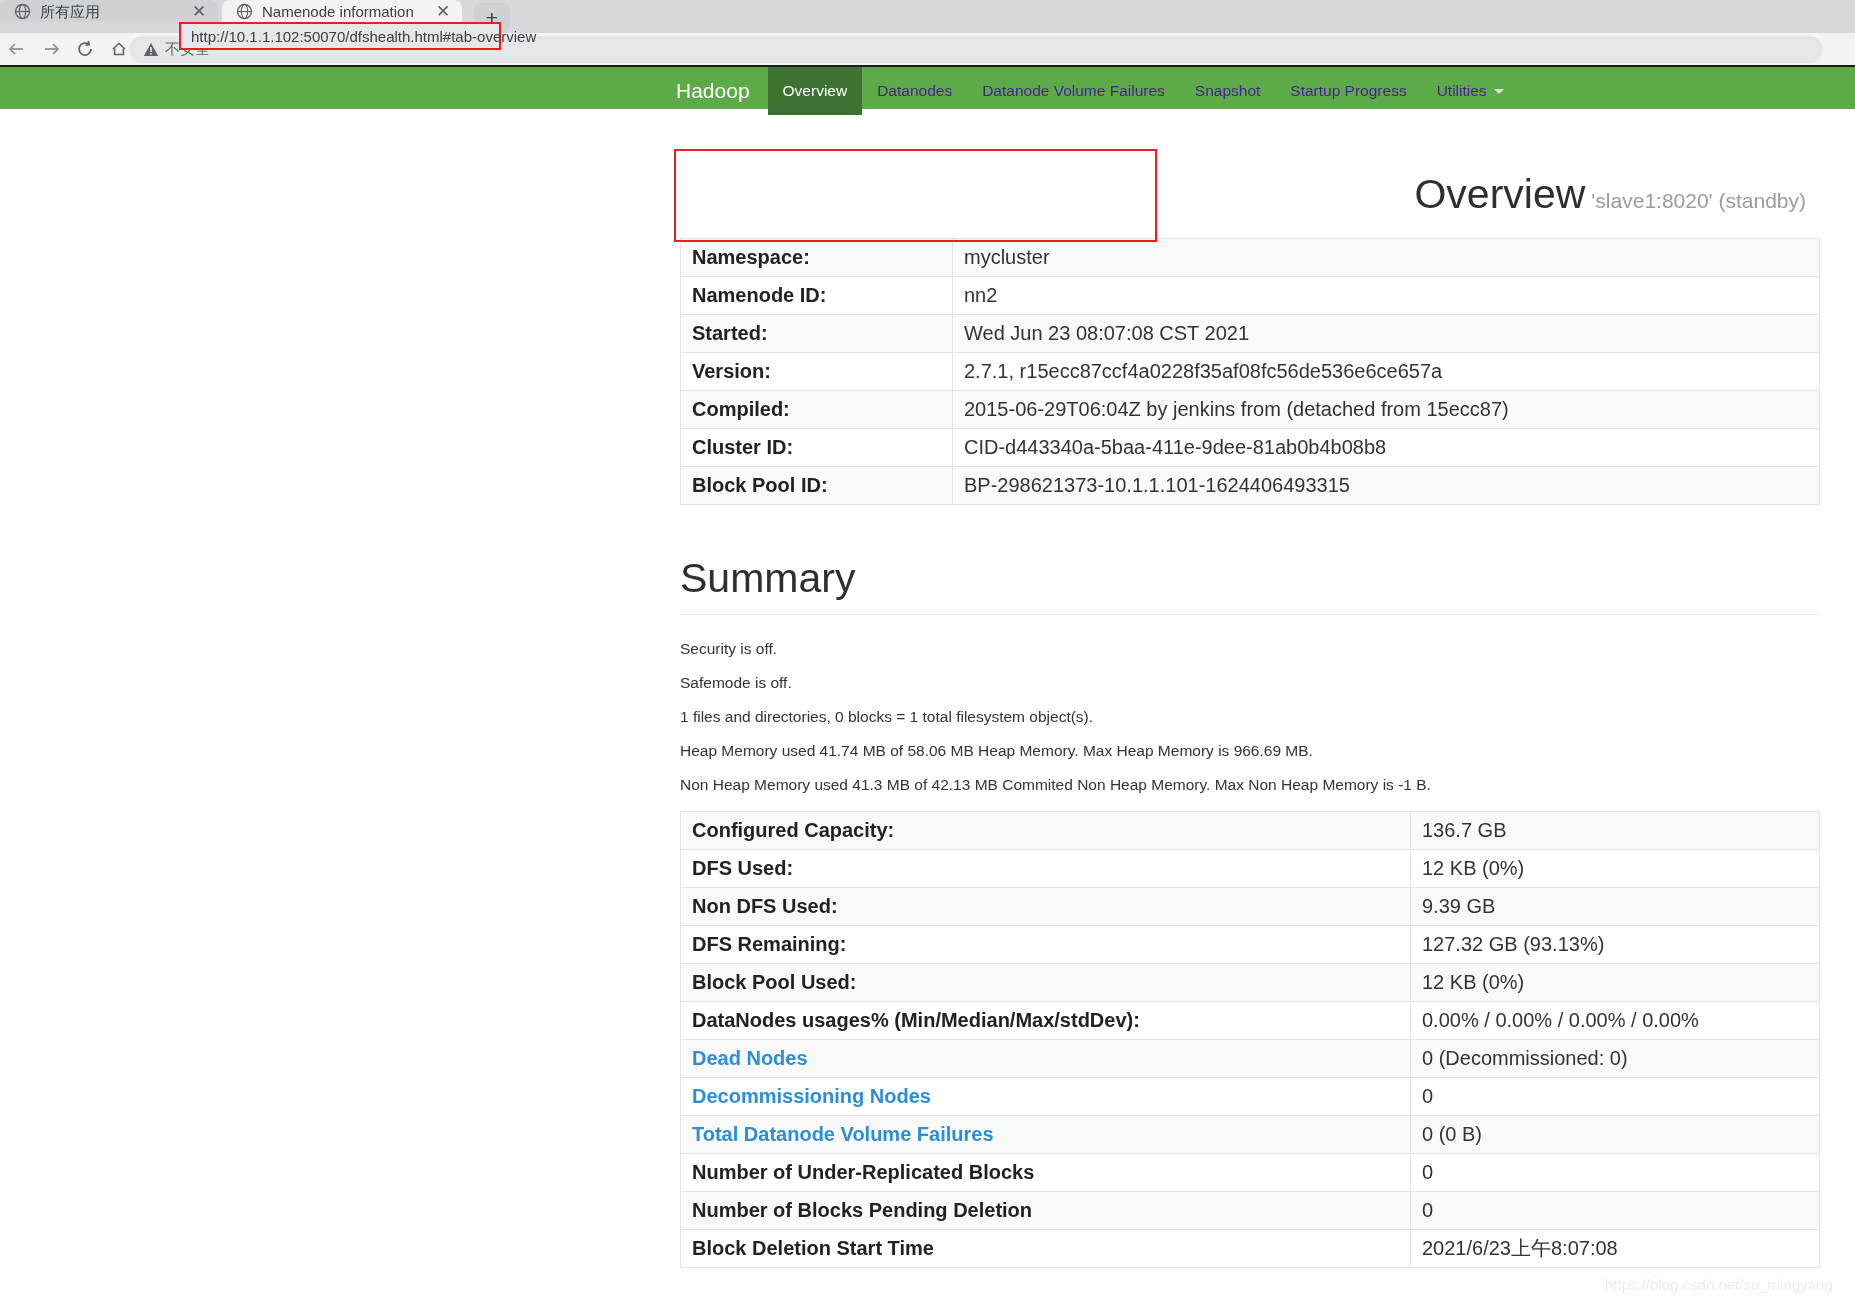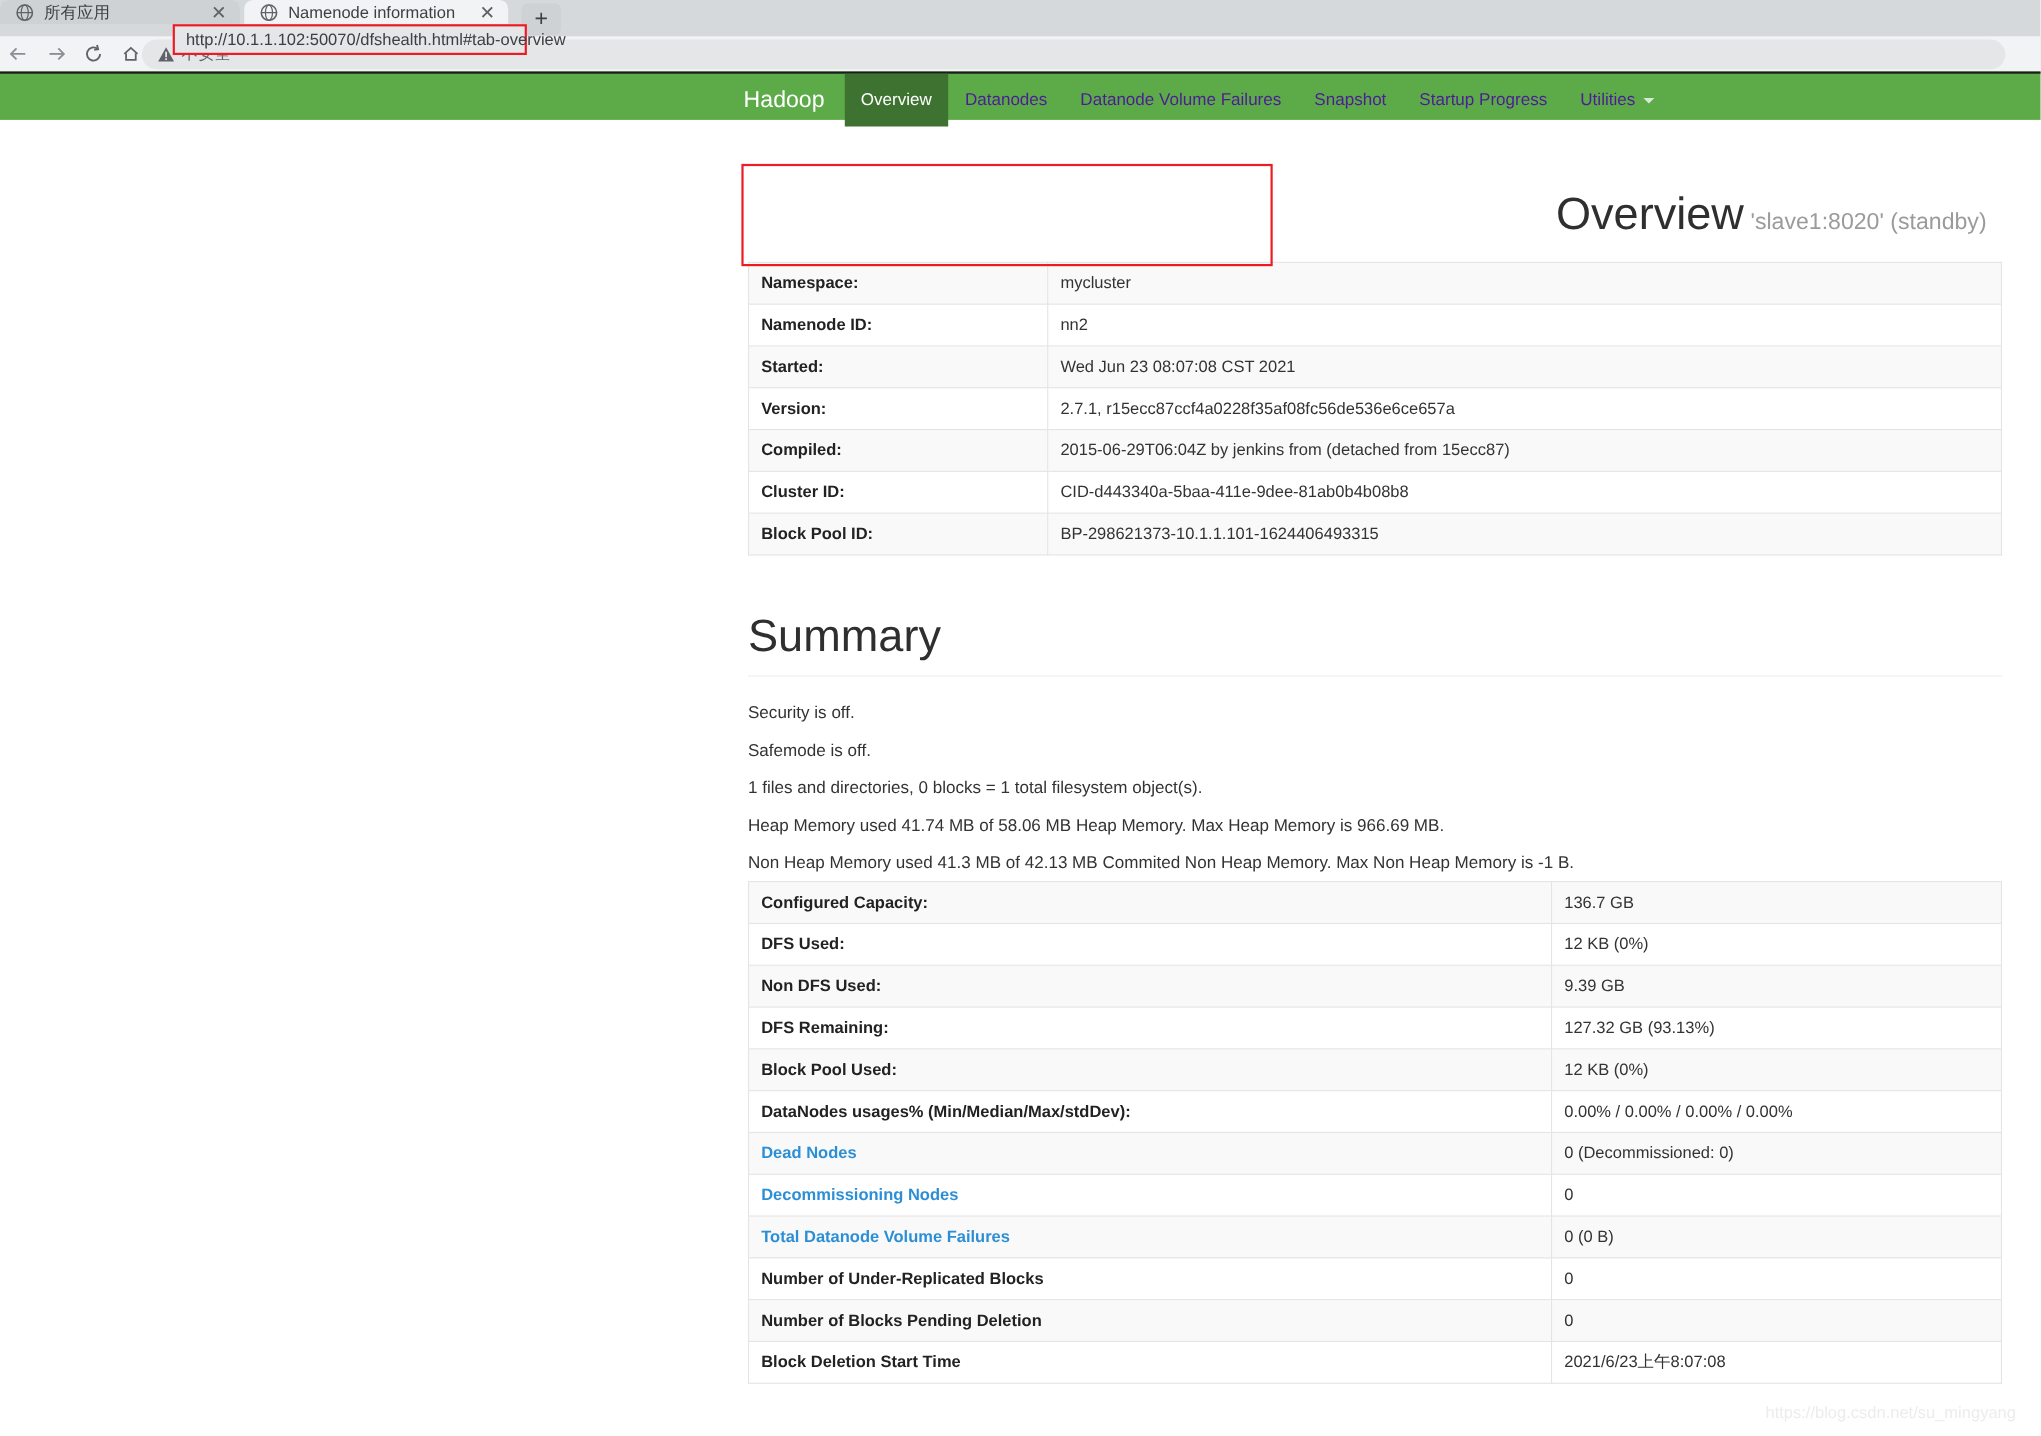--- a/index.html
+++ b/index.html
@@ -66,21 +66,21 @@
     width:1694px;height:27px;
     background:#e4e6e8;border-radius:14px;
     display:flex;align-items:center;
   }
   #security-chip{
     display:flex;align-items:center;gap:6px;
     margin-left:14px;color:#5f6368;font-size:15px;white-space:nowrap;
   }
   #security-chip .warn-tri{display:block;}
   #url-box{
-    position:absolute;left:157px;top:22px;
+    position:absolute;left:179px;top:22px;
     width:322px;height:28px;
     border:2px solid #ed1c24;
     box-sizing:border-box;
     display:flex;align-items:center;
     background:#e4e6e8;
   }
   #url-text{
     margin-left:10px;font-size:15px;color:#3c4043;white-space:nowrap;
   }
 
@@ -140,21 +140,22 @@
     font-size:41px;color:#2f2f2f;font-weight:normal;
     margin:14px;white-space:nowrap;text-align:right;
   }
   #overview-heading .small{
     font-size:21px;color:#9b9b9b;margin-left:6px;
   }
 
   table.info{
     border-collapse:collapse;
     width:1140px;
-    font-size:15px;
+    margin-top:10px;
+    font-size:20px;
   }
   table.info td{
     border:1px solid #e4e4e4;
     padding:9px 11px;
     color:#333;
     line-height:19px;
     vertical-align:middle;
   }
   table.info tr:nth-child(odd) td{background:#f9f9f9;}
   table.info tr:nth-child(even) td{background:#ffffff;}

